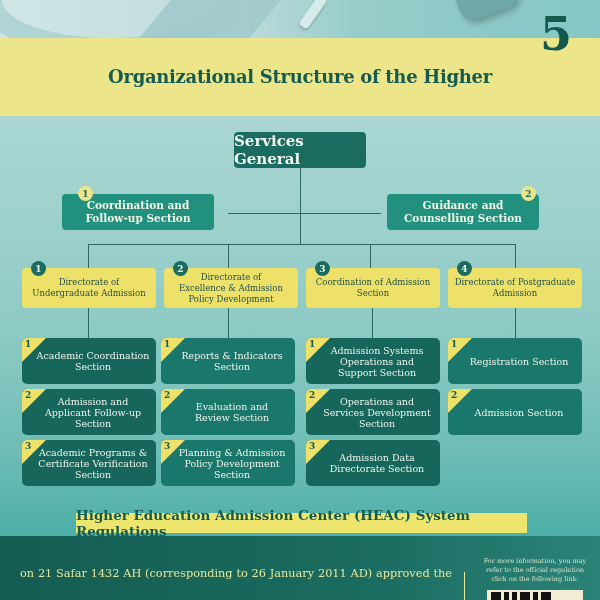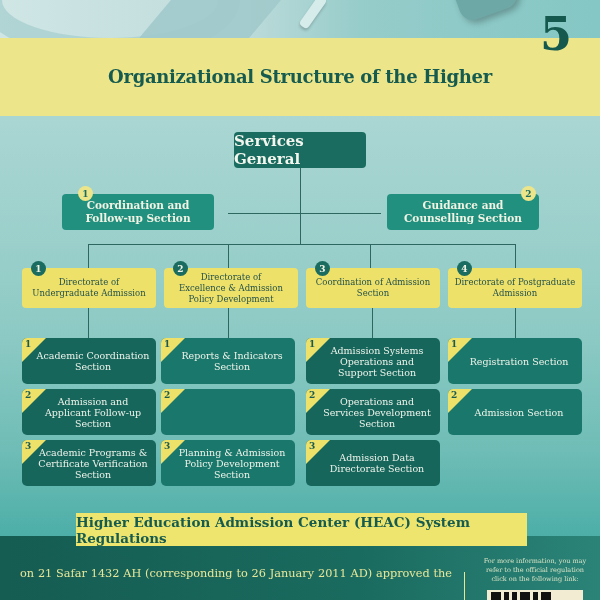--- a/index.html
+++ b/index.html
@@ -90,21 +90,21 @@
   .sec-box.alt { background: #1a776b; }
   .sec-box .corner {
     position: absolute; left: 0; top: 0; width: 0; height: 0;
     border-top: 24px solid #ede16a; border-right: 24px solid transparent;
   }
   .sec-box .num {
     position: absolute; left: 3px; top: 1px; font-size: 9px; color: #1a5a50; font-weight: bold;
   }
 
   .reg-band {
-    position: absolute; left: 76px; top: 513px; width: 451px; height: 33px;
+    position: absolute; left: 76px; top: 513px; width: 451px; height: 20px;
     background: #ede56e; z-index: 2;
     color: #165b4f; font-weight: bold; font-size: 13.5px;
     display: flex; align-items: center; justify-content: flex-start;
   }
   .bottom {
     position: absolute; left: 0; top: 536px; width: 600px; height: 64px;
     background: linear-gradient(90deg, #155c52 0%, #1a6b5f 60%, #2b8378 100%);
   }
   .decree {
     position: absolute; left: 20px; top: 566px; width: 432px;
@@ -236,20 +236,24 @@
   <div class="corner"></div>
   <span class="num">1</span>
   <div>
     <div>Reports &amp; Indicators</div>
     <div>Section</div>
   </div>
 </div>
 <div class="sec-box alt" style="left:161px; top:389px;">
   <div class="corner"></div>
   <span class="num">2</span>
+  <div>
+    <div>Evaluation and</div>
+    <div>Review Section</div>
+  </div>
 </div>
 <div class="sec-box alt" style="left:161px; top:440px;">
   <div class="corner"></div>
   <span class="num">3</span>
   <div>
     <div>Planning &amp; Admission</div>
     <div>Policy Development</div>
     <div>Section</div>
   </div>
 </div>

